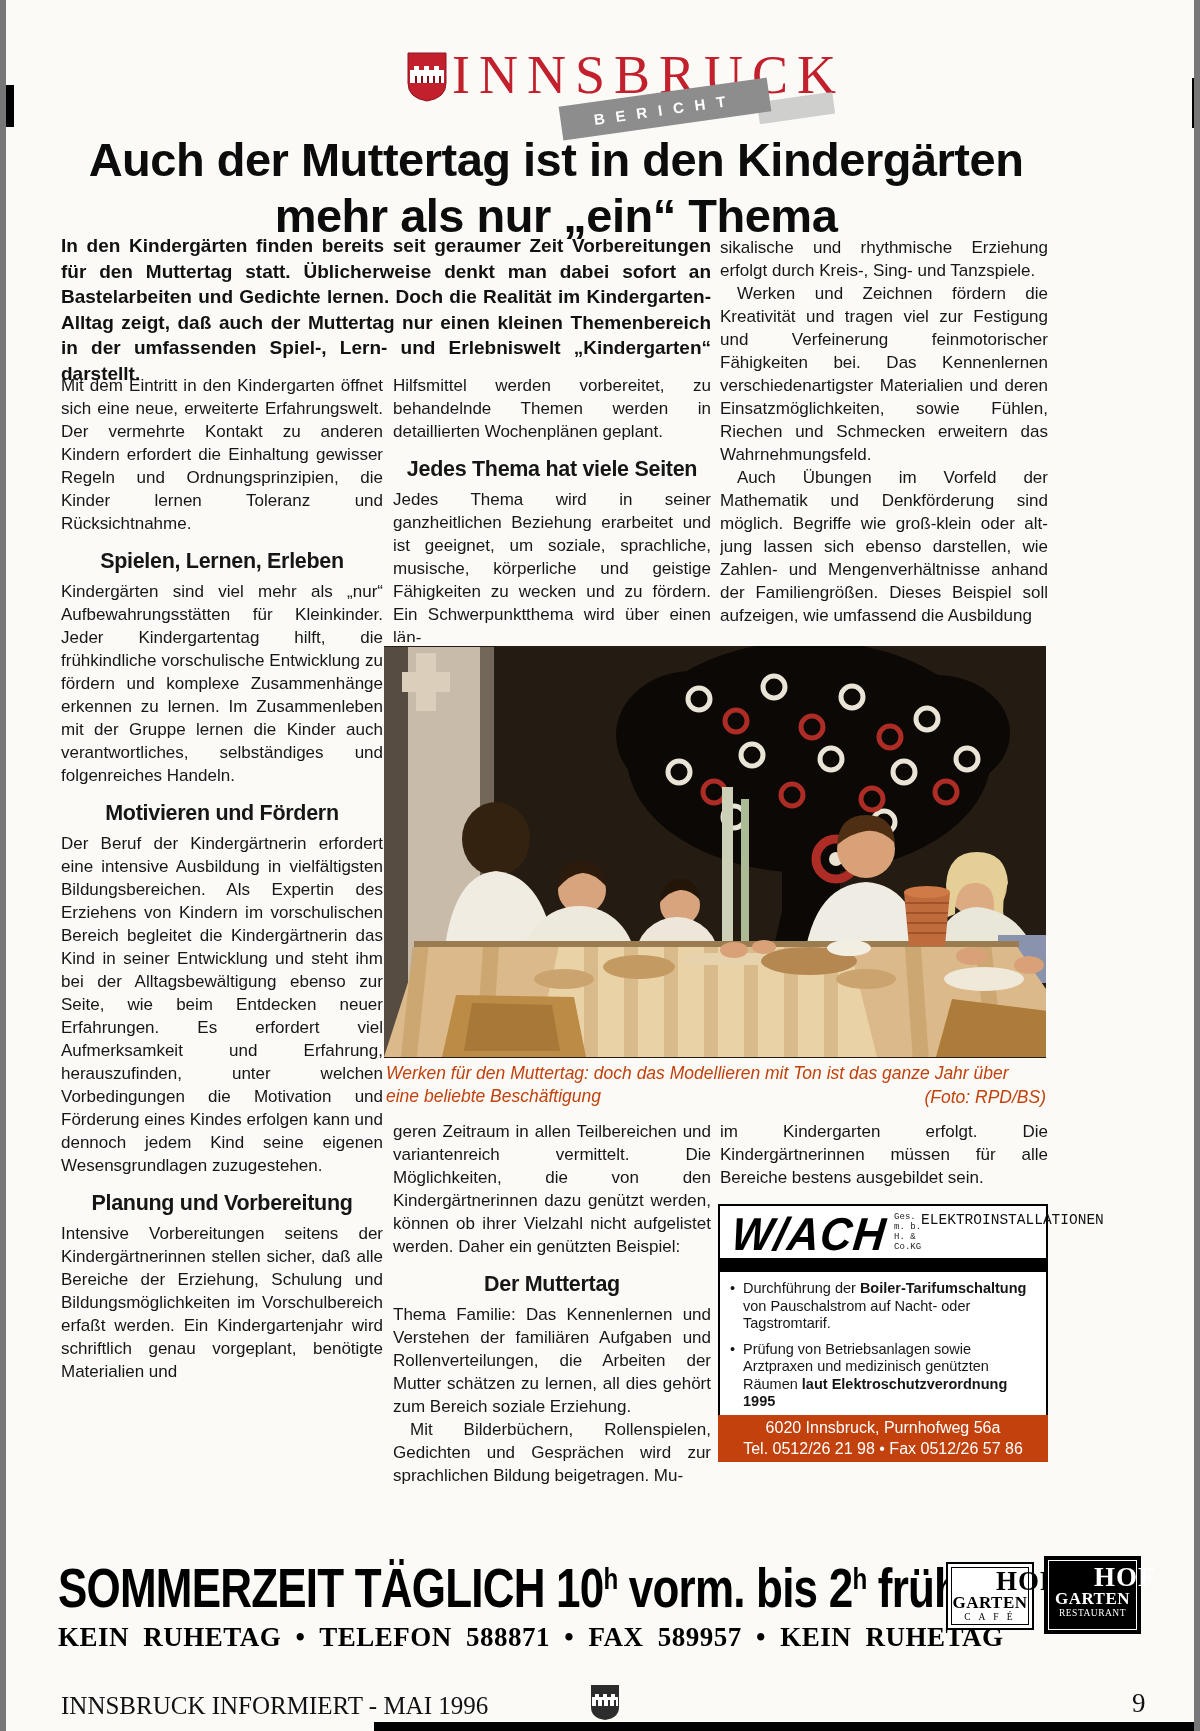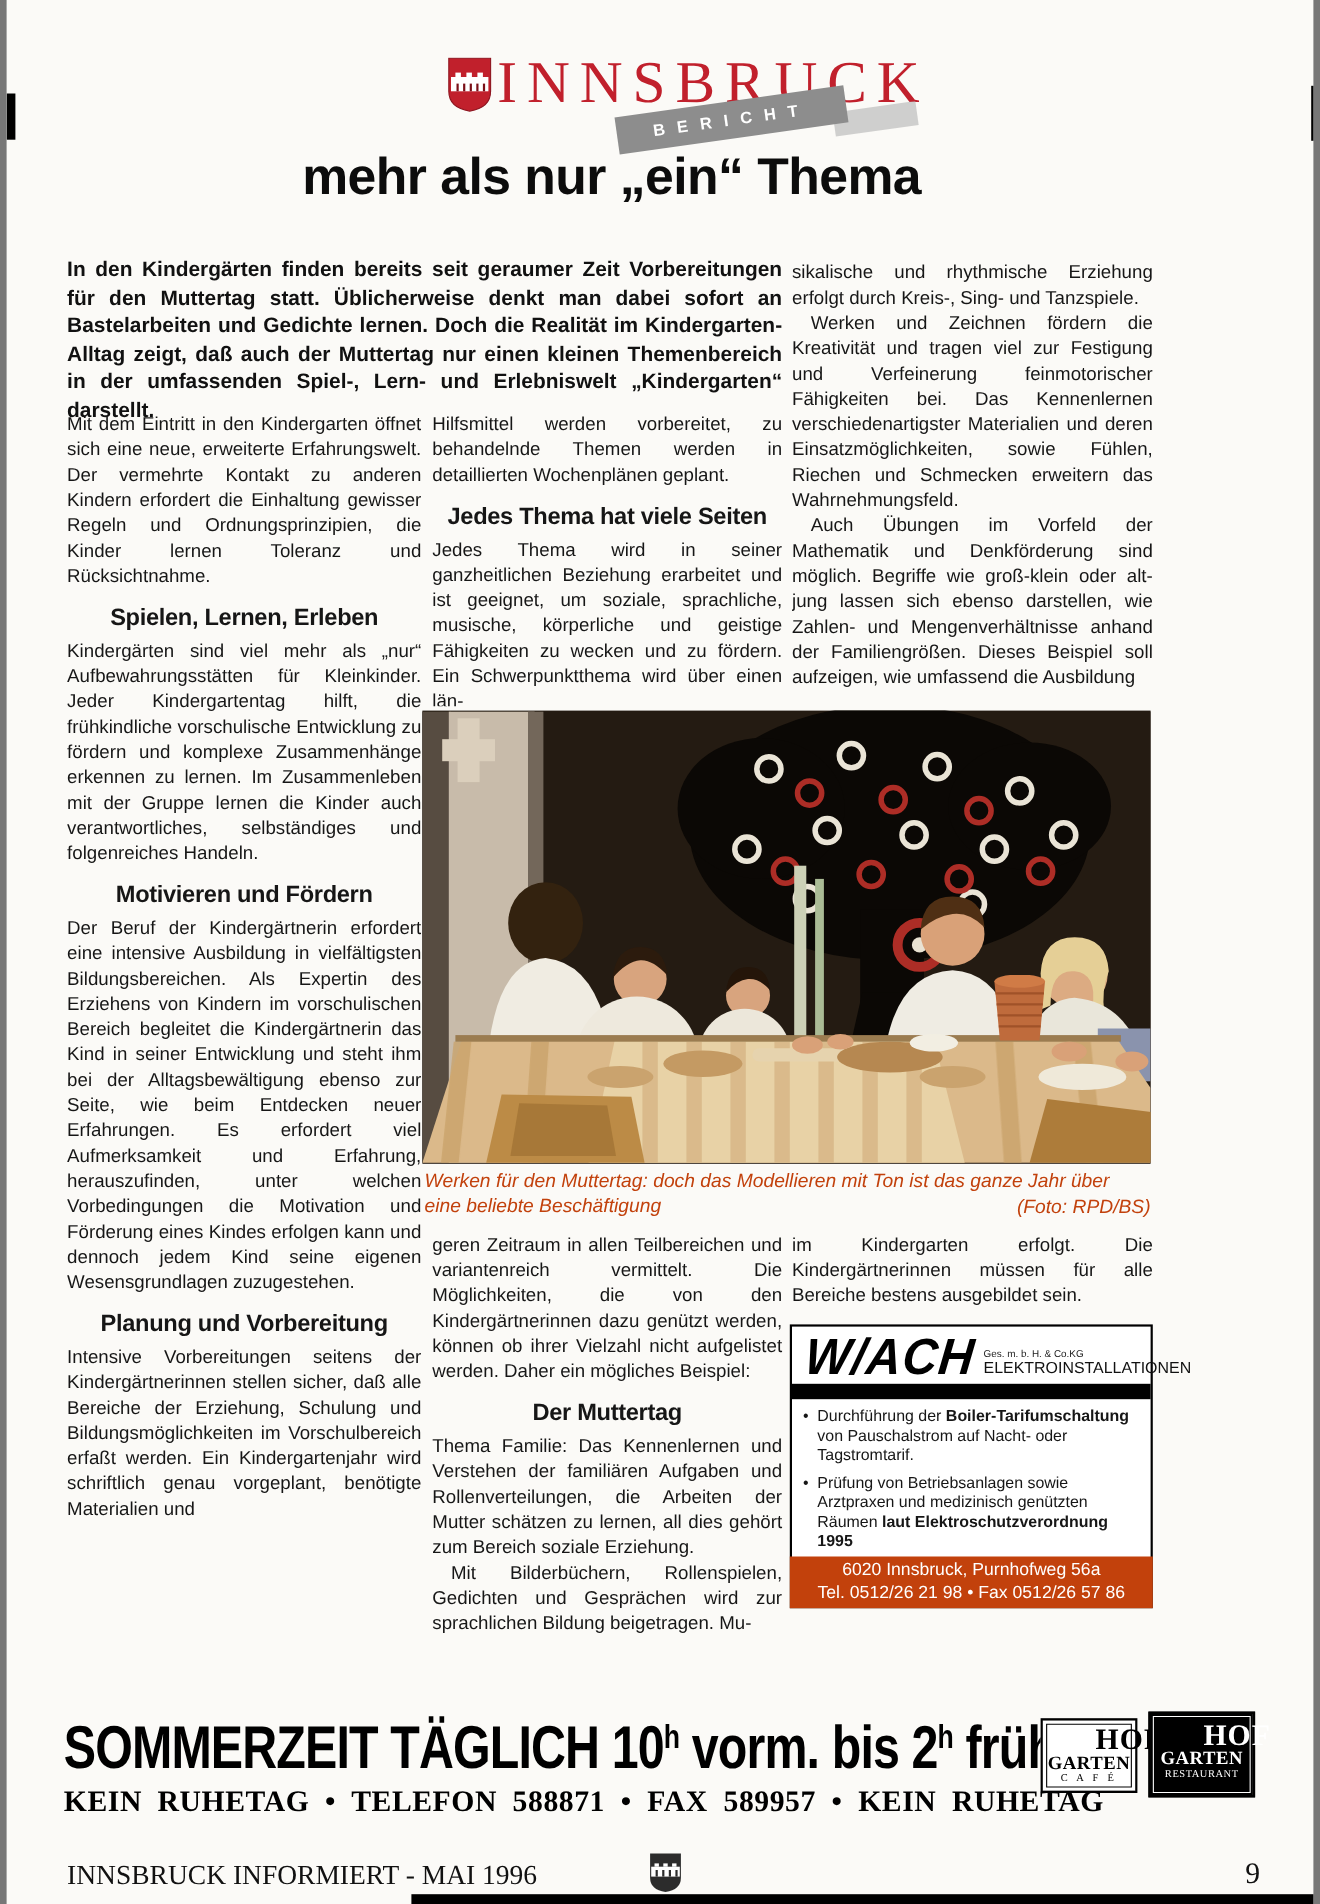--- a/index.html
+++ b/index.html
@@ -31,21 +31,21 @@
   
   .photo-wrap{left:378px;top:646px;width:662px;height:412px;background:#241b12;}
   .caption-wrap{left:380px;top:1062px;width:660px;height:48px;font-style:italic;font-size:17.5px;
         line-height:23px;color:#c2410c;}
   .credit{position:absolute;right:0;bottom:1px;}
   
   .wach{left:712px;top:1204px;width:330px;height:258px;border:2px solid #000;background:#fff;box-sizing:border-box;}
   .wach-logo-row{display:flex;align-items:flex-end;gap:8px;padding:6px 10px 2px 12px;}
   .wach-logo{font-size:44px;font-weight:bold;font-style:italic;letter-spacing:1px;
         transform:skewX(-6deg) scaleY(1.05);line-height:44px;color:#000;}
-  .wach-co{display:flex;flex-direction:column;padding-bottom:4px;}
+  .wach-co{display:flex;flex-direction:row;padding-bottom:4px;font-family:Liberation Mono, monospace;}
   .wach-suffix{font-size:9px;color:#222;}
   .wach-type{font-size:14.5px;color:#111;}
   .wach-bar{height:14px;background:#000;}
   .wach-bullets{padding:8px 8px 0 10px;}
   .bullet{position:relative;padding-left:13px;font-size:14.5px;line-height:17.5px;margin-bottom:8px;text-align:left;}
   .dot{position:absolute;left:0;top:0;}
   .wach-footer{position:absolute;left:-2px;right:-2px;bottom:-2px;background:#c2410c;color:#fff;
         text-align:center;font-weight:normal;font-size:16px;line-height:21px;padding:2px 0 3px 0;}
   
   .sommer{left:52px;top:1556px;font-size:55px;font-weight:bold;white-space:nowrap;
@@ -90,20 +90,21 @@
       <rect x="21" y="24" width="2" height="7" fill="#7a1018"></rect>
         <rect x="27" y="24" width="2" height="7" fill="#7a1018"></rect>
         <rect x="33" y="24" width="2" height="7" fill="#7a1018"></rect>
     </svg>
   </div>
   <div class="abs masthead-title">INNSBRUCK</div>
   <div class="abs banner-tail"></div>
   <div class="abs banner">BERICHT</div>
 
   <div class="abs headline">
+    <div>Auch der Muttertag ist in den Kindergärten</div>
     <div>mehr als nur „ein“ Thema</div>
   </div>
 
   <div class="abs lead">In den Kindergärten finden bereits seit geraumer Zeit Vorbereitungen für den Muttertag statt. Üblicherweise denkt man dabei sofort an Bastelarbeiten und Gedichte lernen. Doch die Realität im Kindergarten-Alltag zeigt, daß auch der Muttertag nur einen kleinen Themenbereich in der umfassenden Spiel-, Lern- und Erlebniswelt „Kindergarten“ darstellt.</div>
 
   <div class="col col1">
     <p>Mit dem Eintritt in den Kindergarten öffnet sich eine neue, erweiterte Erfahrungswelt. Der vermehrte Kontakt zu anderen Kindern erfordert die Einhaltung gewisser Regeln und Ordnungsprinzipien, die Kinder lernen Toleranz und Rücksichtnahme.</p>
     <div class="col-heading">Spielen, Lernen, Erleben</div>
     <p>Kindergärten sind viel mehr als „nur“ Aufbewahrungsstätten für Kleinkinder. Jeder Kindergartentag hilft, die frühkindliche vorschulische Entwicklung zu fördern und komplexe Zusammenhänge erkennen zu lernen. Im Zusammenleben mit der Gruppe lernen die Kinder auch verantwortliches, selbständiges und folgenreiches Handeln.</p>
     <div class="col-heading">Motivieren und Fördern</div>
@@ -241,21 +242,21 @@
       </g>
     </svg>
   </div>
 
   <div class="abs caption-wrap">
     <span>Werken für den Muttertag: doch das Modellieren mit Ton ist das ganze Jahr über eine beliebte Beschäftigung</span>
     <span class="credit">(Foto: RPD/BS)</span>
   </div>
 
   <div class="col col2b">
-    <p>geren Zeitraum in allen Teilbereichen und variantenreich vermittelt. Die Möglichkeiten, die von den Kindergärtnerinnen dazu genützt werden, können ob ihrer Vielzahl nicht aufgelistet werden. Daher ein mögliches Beispiel:</p>
+    <p>geren Zeitraum in allen Teilbereichen und variantenreich vermittelt. Die Möglichkeiten, die von den Kindergärtnerinnen dazu genützt werden, können ob ihrer Vielzahl nicht aufgelistet werden. Daher ein genützten Beispiel:</p>
     <div class="col-heading">Der Muttertag</div>
     <p>Thema Familie: Das Kennenlernen und Verstehen der familiären Aufgaben und Rollenverteilungen, die Arbeiten der Mutter schätzen zu lernen, all dies gehört zum Bereich soziale Erziehung.</p>
     <p class="indent">Mit Bilderbüchern, Rollenspielen, Gedichten und Gesprächen wird zur sprachlichen Bildung beigetragen. Mu-</p>
   </div>
 
   <div class="col col3b">
     <p>im Kindergarten erfolgt. Die Kindergärtnerinnen müssen für alle Bereiche bestens ausgebildet sein.</p>
   </div>
 
   <div class="abs wach">

